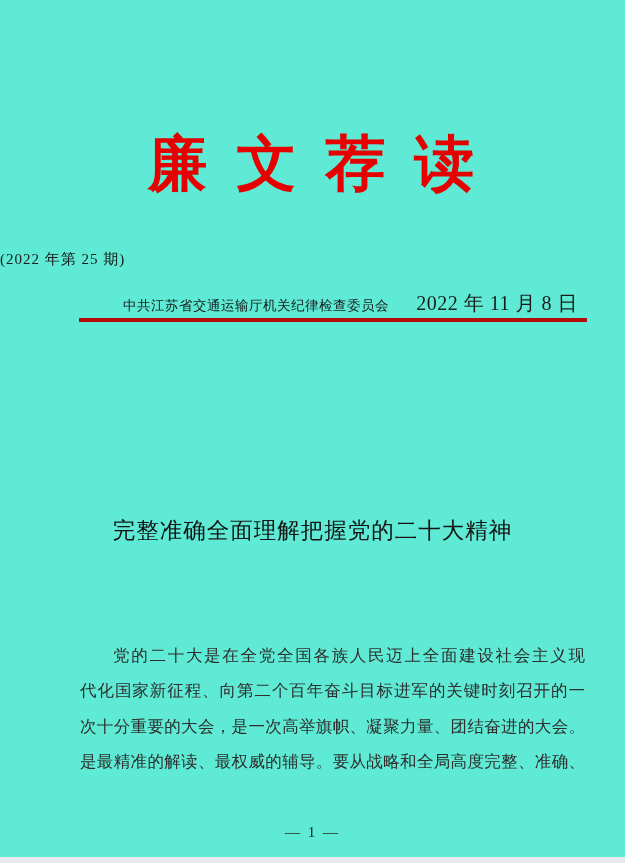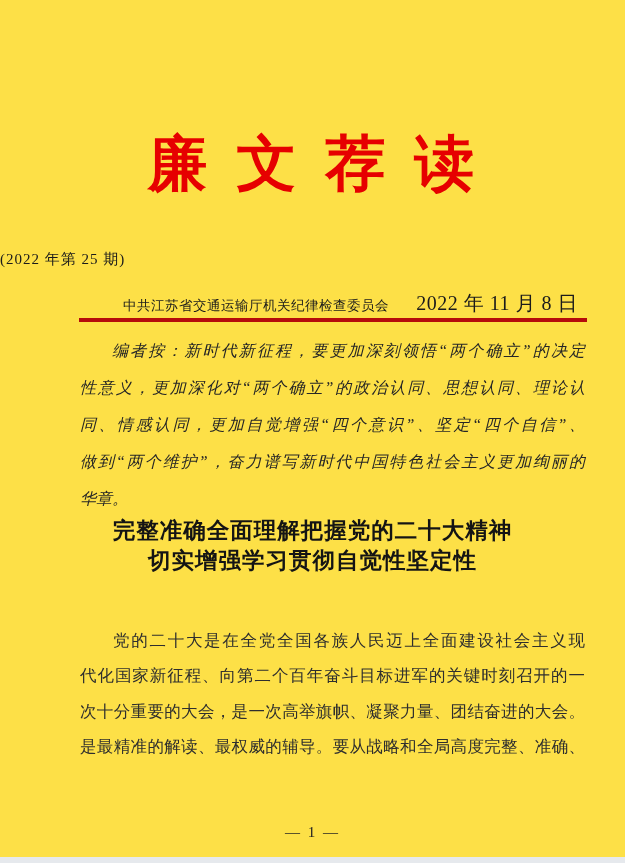--- a/index.html
+++ b/index.html
@@ -1,17 +1,17 @@
 <!DOCTYPE html>
 <html><head>
 <meta charset="utf-8">
 <style>
   html,body { margin:0; padding:0; background:#ffffff; }
   .page {
-    position:relative; width:625px; height:863px; background:#fde047;
+    position:relative; width:625px; height:863px; background:#5eead4;
     font-family:"Liberation Serif","DejaVu Serif",serif;
     overflow:hidden;
   }
   .masthead {
     position:absolute; top:134px; left:0; right:0;
     text-align:center; color:#e60000; font-weight:bold;
     font-size:60px; line-height:1; letter-spacing:0.05em; word-spacing:8px;
     white-space:nowrap;
   }
   .issue {
@@ -35,25 +35,25 @@
     font-style:italic;
   }
   .note .line, .body-block .line {
     text-align:justify; text-align-last:justify; text-justify:inter-character;
   }
   .note .line.first, .body-block .line.first { text-indent:2em; }
   .note .line.last { text-align-last:left; }
   .art-title {
     position:absolute; top:516px; left:0; right:0;
     text-align:center; font-family:"Liberation Sans","DejaVu Sans",sans-serif;
-    font-weight:bold; font-size:22.5px; line-height:30px;
+    font-weight:normal; font-size:22.5px; line-height:30px;
     color:#141414; letter-spacing:1px;
   }
   .body-block {
-    position:absolute; top:623px; left:80px; width:505px;
+    position:absolute; top:638px; left:80px; width:505px;
     font-size:16.5px; line-height:35.4px; color:#2e2e2e;
   }
   .footer {
     position:absolute; top:823px; left:0; right:0;
     text-align:center; font-size:15px; line-height:18px;
     color:#222222; letter-spacing:2px;
   }
   .bottom-edge {
     position:absolute; left:0; right:0; bottom:0; height:6px;
     background:#e6e9ed;
@@ -68,31 +68,23 @@
 
   <div class="issue">(2022 年第 25 期)</div>
 
   <div class="pub-row">
     <span class="publisher">中共江苏省交通运输厅机关纪律检查委员会</span>
     <span class="pub-date">2022 年 11 月 8 日</span>
   </div>
 
   <div class="header-rule"></div>
 
-  <div class="note">
-    <div class="line first">编者按：新时代新征程，要更加深刻领悟“两个确立”的决定</div>
-    <div class="line">性意义，更加深化对“两个确立”的政治认同、思想认同、理论认</div>
-    <div class="line">同、情感认同，更加自觉增强“四个意识”、坚定“四个自信”、</div>
-    <div class="line">做到“两个维护”，奋力谱写新时代中国特色社会主义更加绚丽的</div>
-    <div class="line last">华章。</div>
-  </div>
 
   <div class="art-title">
     <div>完整准确全面理解把握党的二十大精神</div>
-    <div>切实增强学习贯彻自觉性坚定性</div>
   </div>
 
   <div class="body-block">
     <div class="line first">党的二十大是在全党全国各族人民迈上全面建设社会主义现</div>
     <div class="line">代化国家新征程、向第二个百年奋斗目标进军的关键时刻召开的一</div>
     <div class="line">次十分重要的大会，是一次高举旗帜、凝聚力量、团结奋进的大会。</div>
     <div class="line">是最精准的解读、最权威的辅导。要从战略和全局高度完整、准确、</div>
   </div>
 
   <div class="footer">— 1 —</div>

